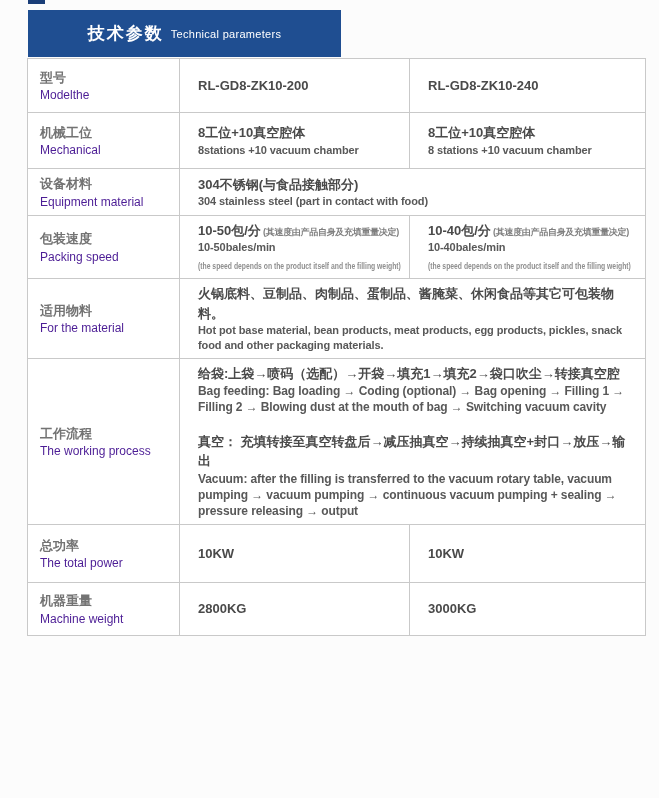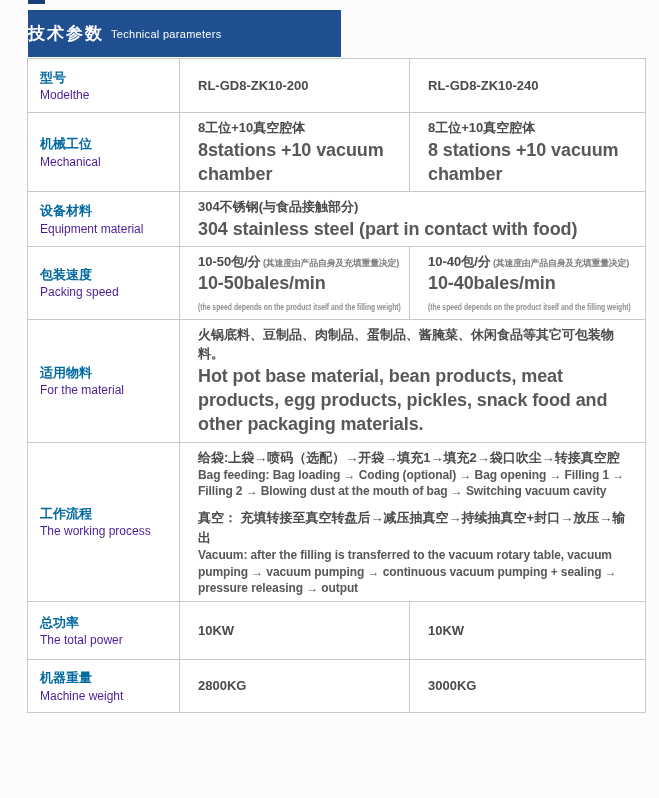--- a/index.html
+++ b/index.html
@@ -11,42 +11,42 @@
     overflow: hidden;
   }
   .corner-mark {
     position: absolute; left: 28px; top: 0;
     width: 17px; height: 4px; background: #1a3e78;
   }
   .banner {
     position: absolute; left: 28px; top: 10px;
     width: 313px; height: 47px;
     background: #1f4e91; color: #ffffff;
-    display: flex; align-items: center; justify-content: flex-start;
+    display: flex; align-items: center; justify-content: center;
   }
   .banner .zh { font-size: 17px; font-weight: bold; letter-spacing: 2px; }
   .banner .en { font-size: 11px; margin-left: 7px; letter-spacing: 0.3px; }
   table.spec {
     position: absolute; left: 27px; top: 58px;
     width: 618px; border-collapse: collapse;
     background: #ffffff; table-layout: fixed;
   }
   td { border: 1px solid #c9c9c9; vertical-align: middle; }
   td.label-cell { padding: 5px 6px 5px 12px; }
   td.value-cell { padding: 5px 8px 5px 18px; font-weight: bold; }
-  .label-zh { font-size: 13px; color: #0369a1; font-weight: 600; line-height: 1.5; }
+  .label-zh { font-size: 13px; color: #737373; font-weight: 600; line-height: 1.5; }
   .label-en { font-size: 12px; color: #4c1d95; line-height: 1.35; }
   .t-zh   { font-size: 13px; color: #4a4a4a; line-height: 1.5; }
-  .t-en   { font-size: 18px; color: #585858; line-height: 1.35; letter-spacing: -0.1px; }
+  .t-en   { font-size: 11px; color: #585858; line-height: 1.35; letter-spacing: -0.1px; }
   .t-tiny {
     font-size: 8.5px; color: #8f8f8f; line-height: 1.4;
     display: inline-block; transform: scaleX(0.8); transform-origin: 0 50%;
     white-space: nowrap;
   }
-  .t-gap { margin-top: 9px; }
+  .t-gap { margin-top: 16px; }
   .inline-small {
     font-size: 9px; color: #7f7f7f; letter-spacing: -0.3px;
   }
   .row-working-process .t-en { font-size: 12px; }
 </style>
 </head>
 <body>
 
 <div class="corner-mark"></div>
 

